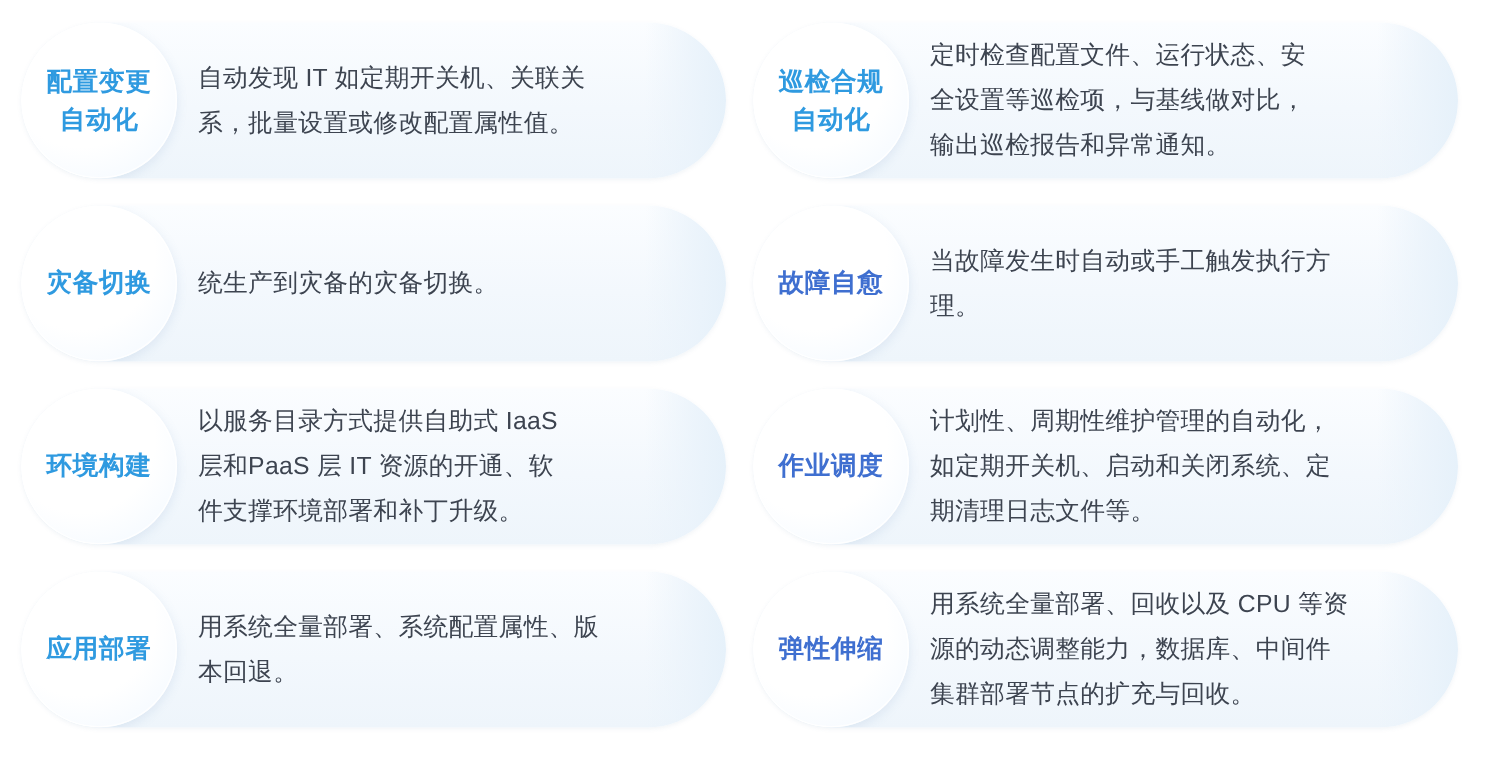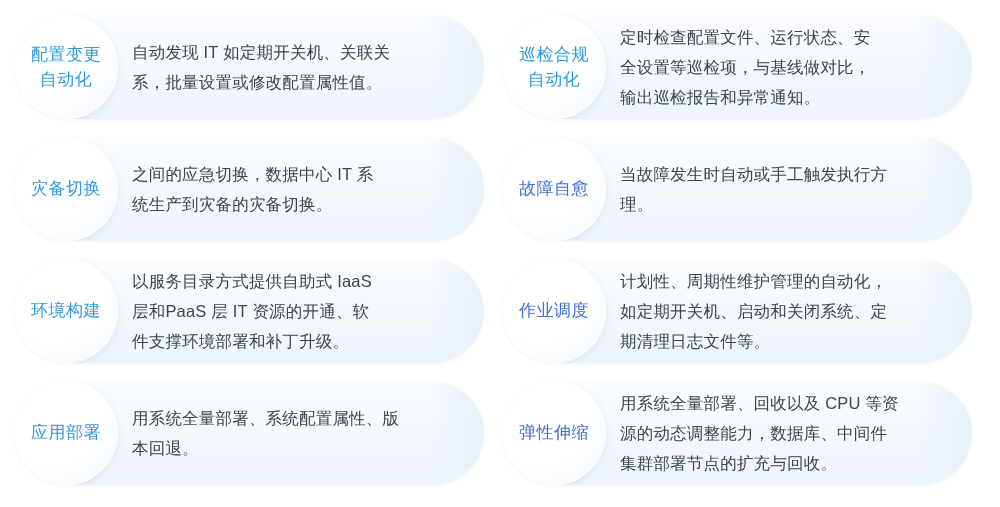--- a/index.html
+++ b/index.html
@@ -58,21 +58,21 @@
     box-shadow: 0 2px 7px rgba(110,150,190,0.16), 0 0 0 1px rgba(255,255,255,0.8) inset;
     display: flex;
     flex-direction: column;
     justify-content: center;
     align-items: center;
     z-index: 2;
   }
   .badge-line {
     font-size: 17px;
     line-height: 25px;
-    font-weight: normal;
+    font-weight: bold;
     letter-spacing: 0.5px;
     white-space: nowrap;
   }
   .badge.blue .badge-line { color: #2f9ae0; }
   .badge.indigo .badge-line { color: #3f6fd0; }
   .desc {
     position: relative;
     z-index: 1;
     flex: 1 1 auto;
     padding: 0 26px 0 14px;
@@ -113,21 +113,20 @@
         <span class="desc-line">全设置等巡检项，与基线做对比，</span>
         <span class="desc-line">输出巡检报告和异常通知。</span>
       </div>
     </div>
 
     <div class="card">
       <div class="badge blue">
         <span class="badge-line">灾备切换</span>
       </div>
       <div class="desc">
-        <span class="desc-line">之间的应急切换，数据中心 IT 系</span>
         <span class="desc-line">统生产到灾备的灾备切换。</span>
       </div>
     </div>
 
     <div class="card">
       <div class="badge indigo">
         <span class="badge-line">故障自愈</span>
       </div>
       <div class="desc">
         <span class="desc-line">当故障发生时自动或手工触发执行方</span>

